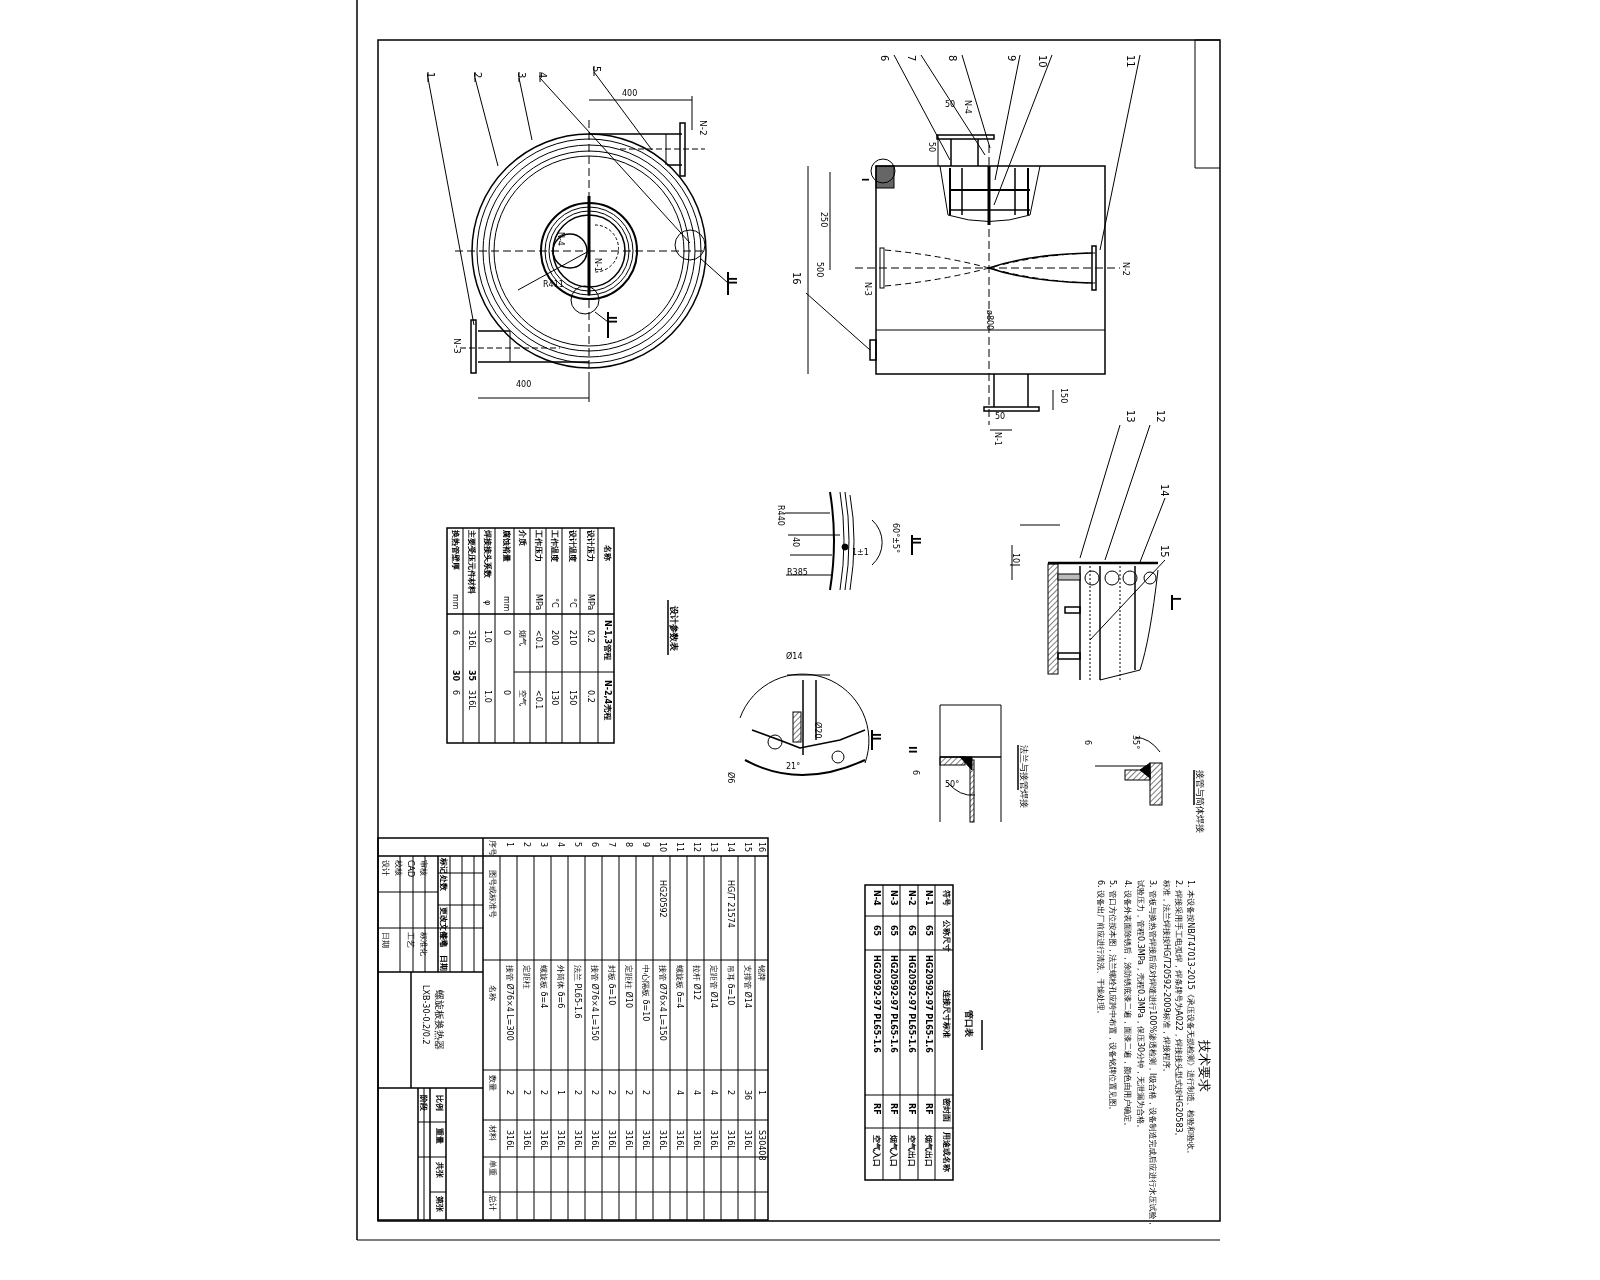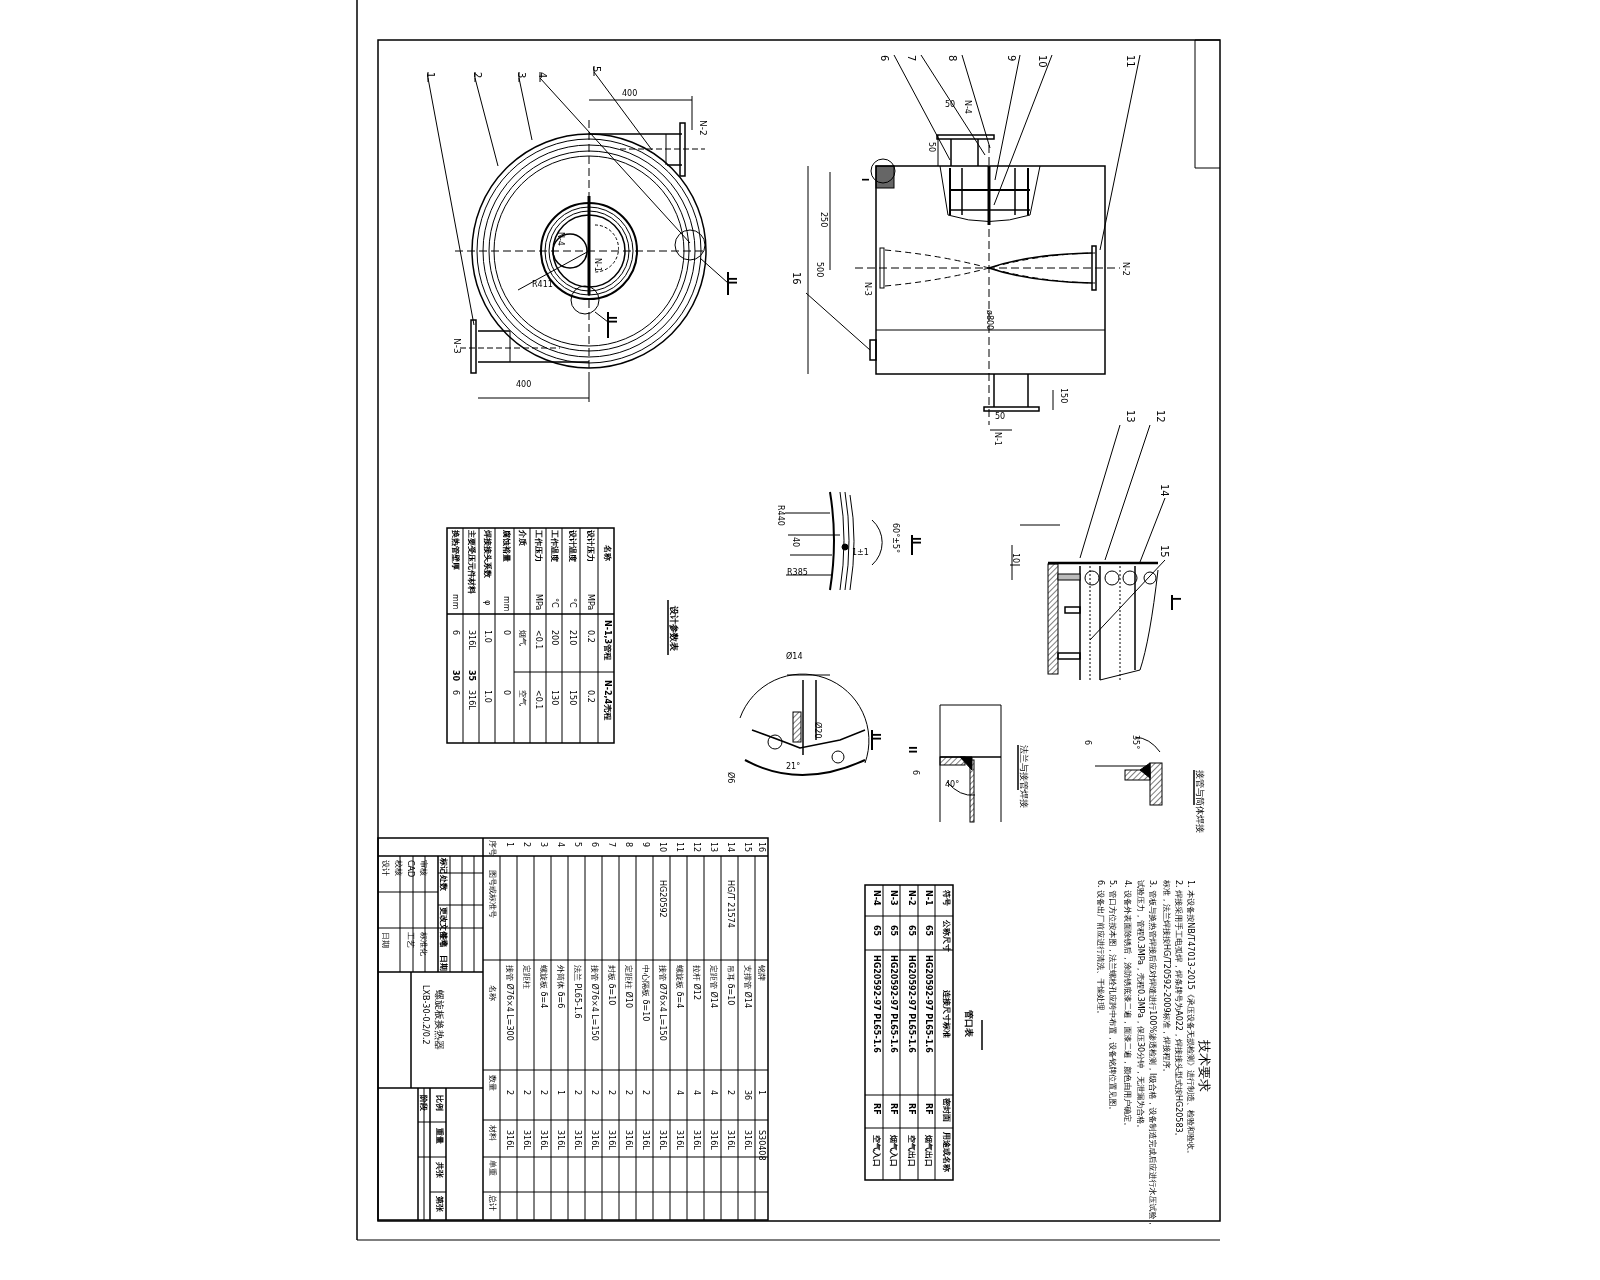--- a/index.html
+++ b/index.html
@@ -292,21 +292,21 @@
 <div class="rot t10" style="left:483px;top:72px;">2</div>
 <div class="rot t10" style="left:527px;top:72px;">3</div>
 <div class="rot t10" style="left:548px;top:72px;">4</div>
 <div class="rot t10" style="left:602px;top:66px;">5</div>
 <div class="rot t9" style="left:708px;top:120px;">N-2</div>
 <div class="rot t9" style="left:462px;top:338px;">N-3</div>
 <div class="rot t8" style="left:565px;top:232px;">N-4</div>
 <div class="rot t8" style="left:602px;top:258px;">N-1</div>
 <div class="abs t8" style="left:622px;top:89px;">400</div>
 <div class="abs t8" style="left:516px;top:380px;">400</div>
-<div class="abs t8" style="left:532px;top:280px;">R411</div>
+<div class="abs t8" style="left:543px;top:280px;">R411</div>
 <div class="rot t10 bold" style="left:738px;top:277px;">II</div>
 <div class="rot t10 bold" style="left:618px;top:316px;">II</div>
 
 <div class="rot t10" style="left:890px;top:55px;">6</div>
 <div class="rot t10" style="left:917px;top:55px;">7</div>
 <div class="rot t10" style="left:958px;top:55px;">8</div>
 <div class="rot t10" style="left:1017px;top:55px;">9</div>
 <div class="rot t10" style="left:1048px;top:55px;">10</div>
 <div class="rot t10" style="left:1136px;top:55px;">11</div>
 <div class="rot t10" style="left:802px;top:272px;">16</div>
@@ -338,21 +338,21 @@
 <div class="rot t10 bold" style="left:1182px;top:597px;">I</div>
 
 <div class="abs t8" style="left:786px;top:652px;">Ø14</div>
 <div class="rot t8" style="left:822px;top:722px;">Ø20</div>
 <div class="rot t8" style="left:735px;top:772px;">Ø6</div>
 <div class="abs t8" style="left:786px;top:762px;">21°</div>
 <div class="rot t10 bold" style="left:882px;top:733px;">II</div>
 
 <div class="rot t9" style="left:1030px;top:745px;">法兰与接管焊接</div>
 <div class="rot t8" style="left:920px;top:770px;">6</div>
-<div class="abs t8" style="left:945px;top:780px;">40°</div>
+<div class="abs t8" style="left:945px;top:780px;">50°</div>
 <div class="rot t10 bold" style="left:918px;top:746px;">II</div>
 <div class="rot t9" style="left:1206px;top:770px;">接管与筒体焊接</div>
 <div class="rot t8" style="left:1092px;top:740px;">6</div>
 <div class="rot t8" style="left:1140px;top:735px;">35°</div>
 
 <div class="rot t9 bold" style="left:680px;top:606px;">设计参数表</div>
 <div class="cell bold" style="left:612px;top:545px;">名称</div>
 <div class="cell bold" style="left:612px;top:620px;">N-1,3管程</div>
 <div class="cell bold" style="left:612px;top:680px;">N-2,4壳程</div>
 

